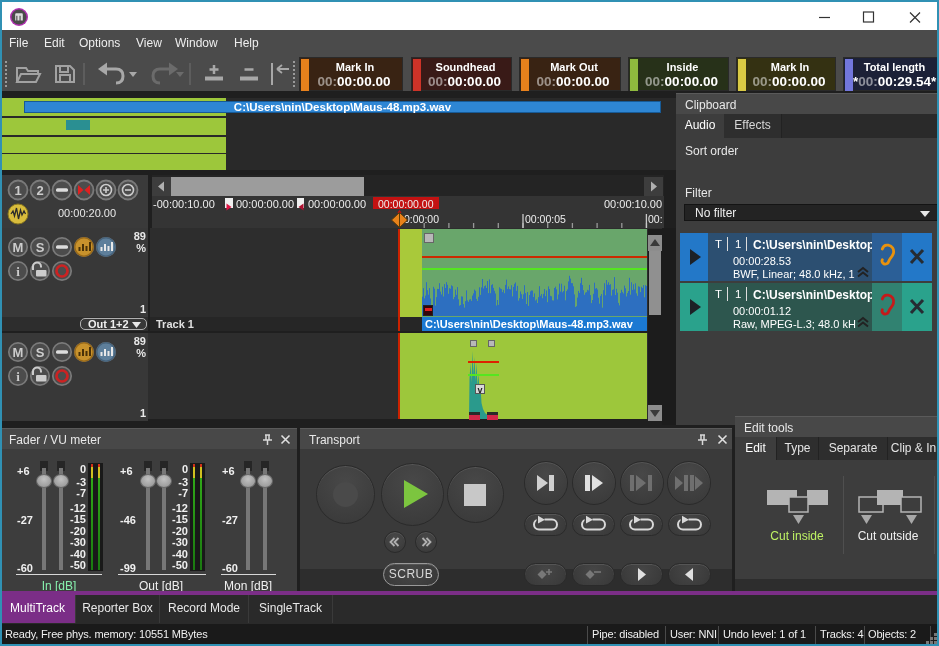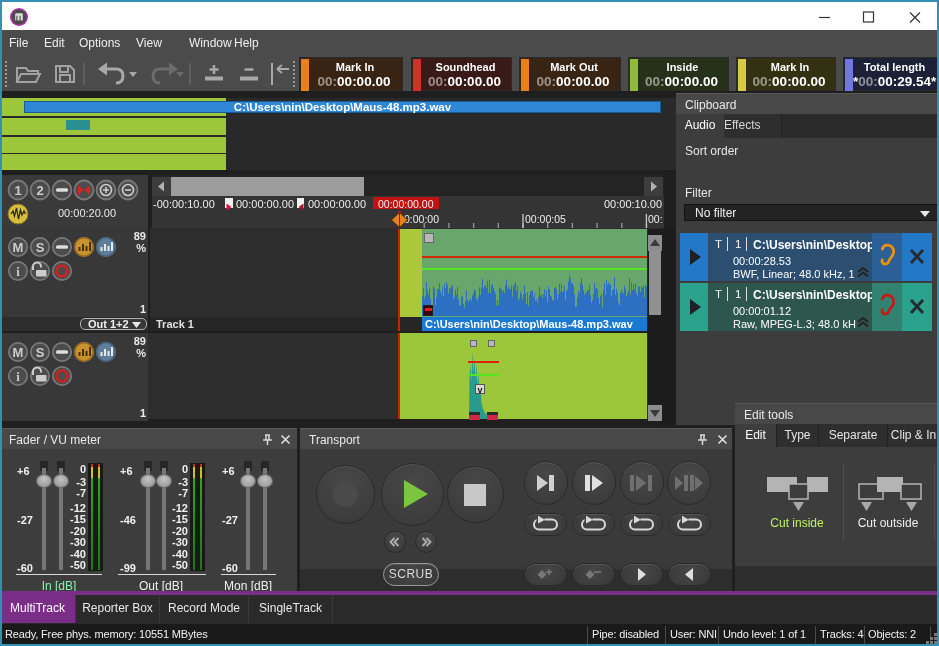--- a/index.html
+++ b/index.html
@@ -59,21 +59,21 @@
           <rect x="49.5" y="10" width="10" height="10"></rect>
           <path d="M96 10.5 l10 10 M106 10.5 l-10 10"></path>
         </g>
       </svg>
 </div>
 <div class="abs menubar">
 <span style="left:9px">File</span>
 <span style="left:44px">Edit</span>
 <span style="left:79px">Options</span>
 <span style="left:136px">View</span>
-<span style="left:189px">Window</span>
+<span style="left:175px">Window</span>
 <span style="left:234px">Help</span>
 </div>
 <div class="abs toolbar">
 <svg class="abs" style="left:0;top:0" width="300" height="38" viewBox="0 0 300 38">
 <g fill="#8a8a8a">
           <path d="M6 6 v26" stroke="#9a9a9a" stroke-width="2" stroke-dasharray="2 2" fill="none"></path>
         </g>
 <g stroke="#a2a2a2" stroke-width="2" fill="none">
           <path d="M17 27 V13 h9 l2 3 h10 v3"></path>
           <path d="M17 27 l4-8 h19 l-4 8 Z"></path>
@@ -319,21 +319,21 @@
           <g stroke="#d8d8d8" stroke-width="1.5" fill="none">
             <path d="M3 1 h5 M4 1 v5 h-3 M7 1 v5 h3 M1 6 h9 M5.5 6 v5"></path>
           </g>
         </svg>
         <svg style="position:absolute;right:5px;top:5px" width="11" height="11" viewBox="0 0 11 11">
           <path d="M1.5 1.5 l8 8 M9.5 1.5 l-8 8" stroke="#e0e0e0" stroke-width="1.6"></path>
         </svg>
       </div>
 <div class="abs" style="left:0;top:21px;width:261px;height:24px;background:#2a2a2a">
         <div class="abs" style="left:0;top:0;width:48px;height:24px;background:#3d3d3d;color:#fff;font-size:12px;text-align:center;line-height:23px">Audio</div>
-        <div class="abs" style="left:48px;top:0;width:58px;height:24px;background:#2e2e2e;color:#d8d8d8;font-size:12px;line-height:23px;border-right:1px solid #222">Effects</div>
+        <div class="abs" style="left:48px;top:0;width:58px;height:24px;background:#2e2e2e;color:#d8d8d8;font-size:12px;text-align:center;line-height:23px;border-right:1px solid #222">Effects</div>
       </div>
 <div class="abs" style="left:9px;top:51px;font-size:12px;color:#e8e8e8">Sort order</div>
 <div class="abs" style="left:9px;top:93px;font-size:12px;color:#e8e8e8">Filter</div>
 <div class="ddown" style="top:111px">
         <i>No filter</i>
         <b></b>
       </div>
 <div class="cpitem" style="top:140px">
         <div class="play" style="background:#2378c8"><svg width="29" height="48">
             <path d="M10 16 l11 8-11 8 Z" fill="#1d2126"></path>
@@ -557,21 +557,21 @@
       </svg>
 <div class="pill" style="left:320px;top:135px;width:43px"></div>
 <svg class="abs" style="left:320px;top:135px" width="43" height="23">
         <path d="M18 5 l8 6.5-8 6.5 Z" fill="#e0e0e0"></path>
       </svg>
 <div class="pill" style="left:368px;top:135px;width:43px"></div>
 <svg class="abs" style="left:368px;top:135px" width="43" height="23">
         <path d="M25 5 l-8 6.5 8 6.5 Z" fill="#e0e0e0"></path>
       </svg>
 </div>
-<div class="abs" style="left:735px;top:403px;width:204px;height:163px;background:#3d3d3d">
+<div class="abs" style="left:735px;top:416px;width:204px;height:163px;background:#3d3d3d">
 <div class="paneltitle">
         <span>Edit tools</span>
       </div>
 <div class="abs" style="left:0;top:21px;width:204px;height:23px;background:#2a2a2a">
         <div class="ttab" style="left:0;width:42px;background:#3d3d3d;color:#fff;line-height:22px">Edit</div>
         <div class="ttab" style="left:42px;width:42px;line-height:22px">Type</div>
         <div class="ttab" style="left:84px;width:69px;line-height:22px">Separate</div>
         <div class="ttab" style="left:153px;width:51px;line-height:22px;border-right:none">Clip &amp; In</div>
       </div>
 <svg class="abs" style="left:20px;top:70px" width="75" height="40" viewBox="0 0 75 40">

